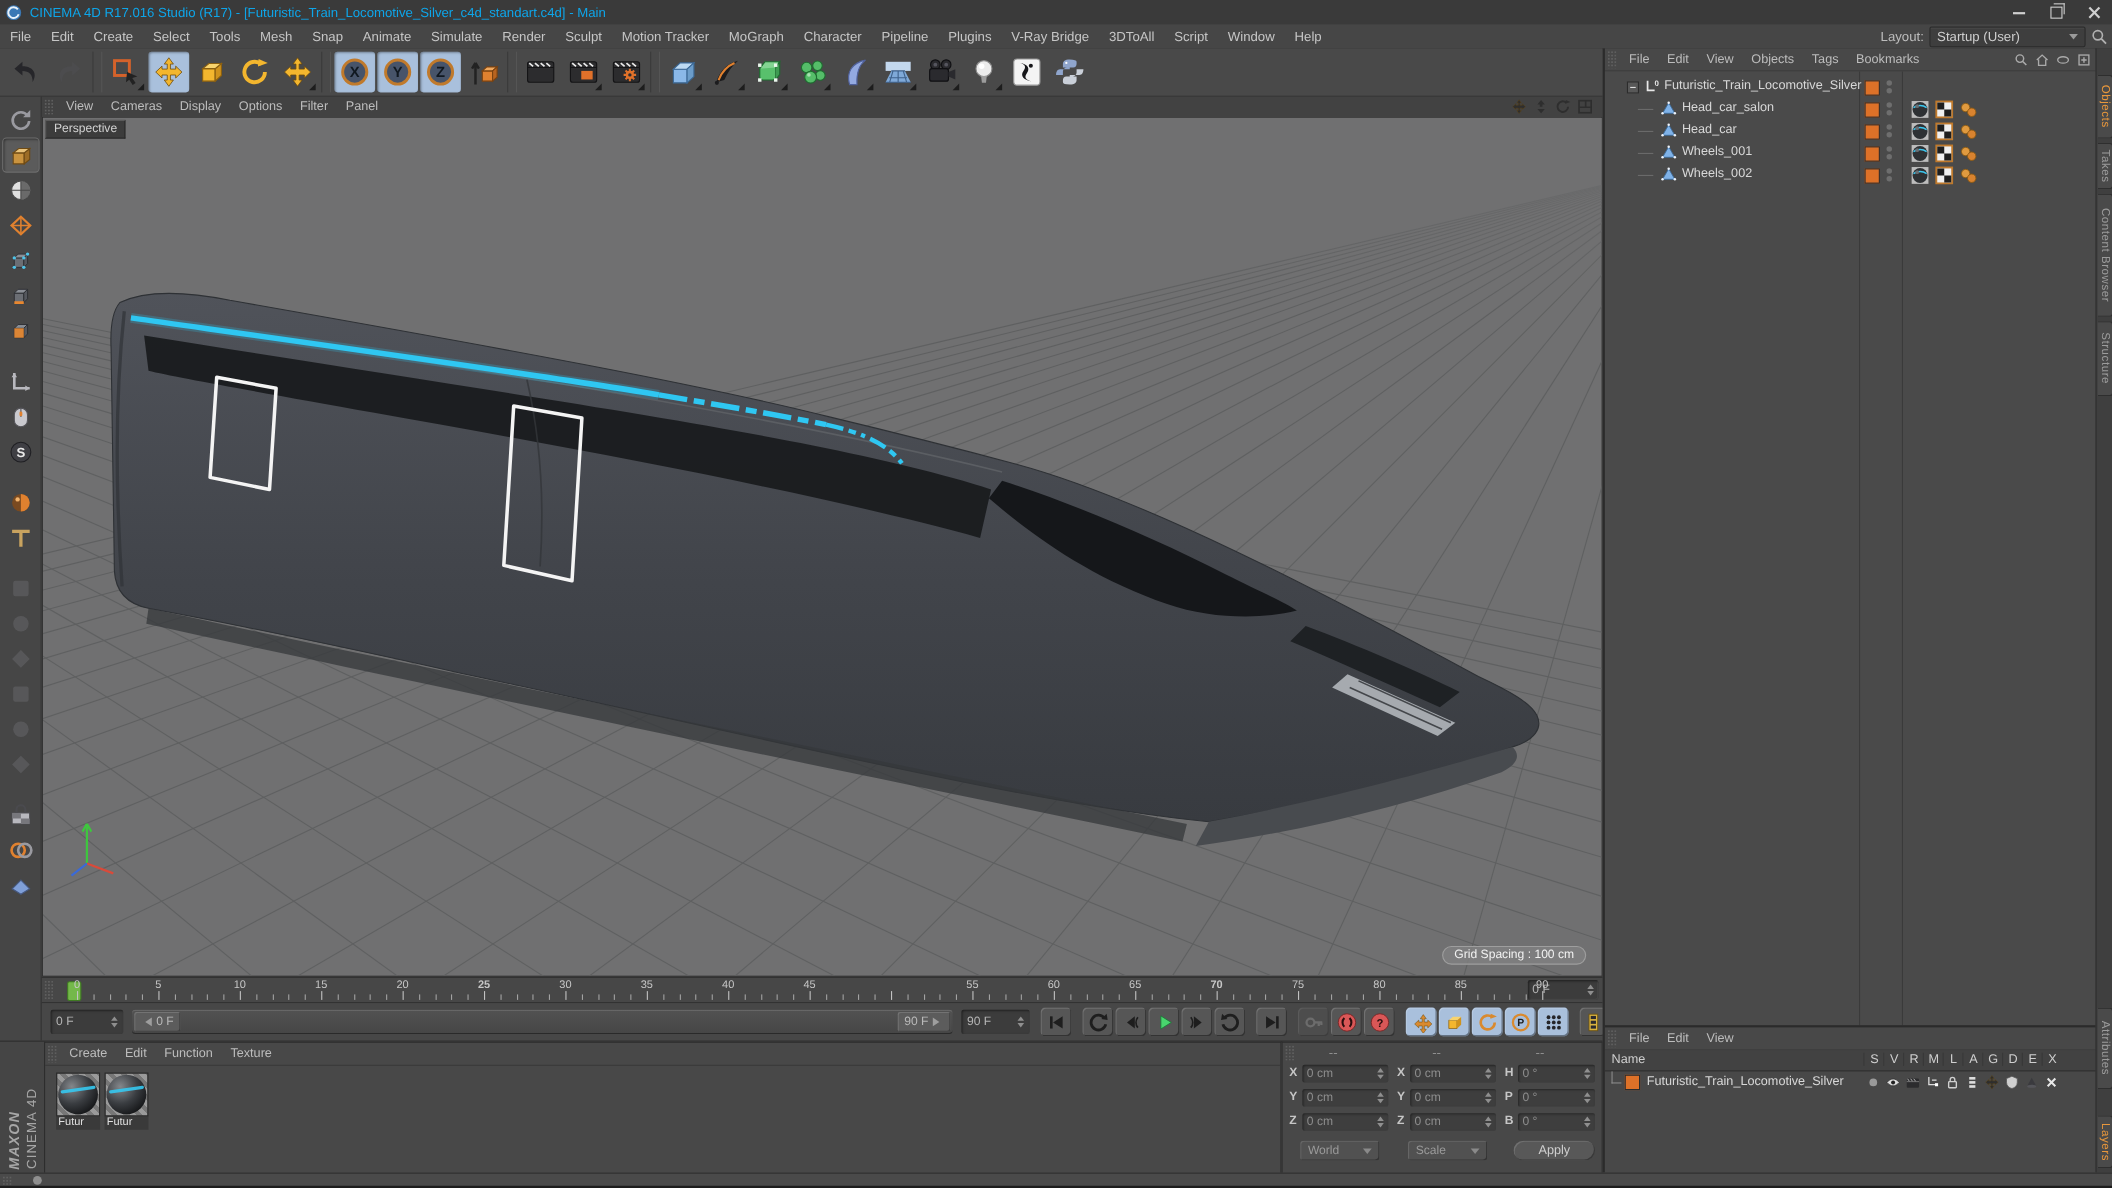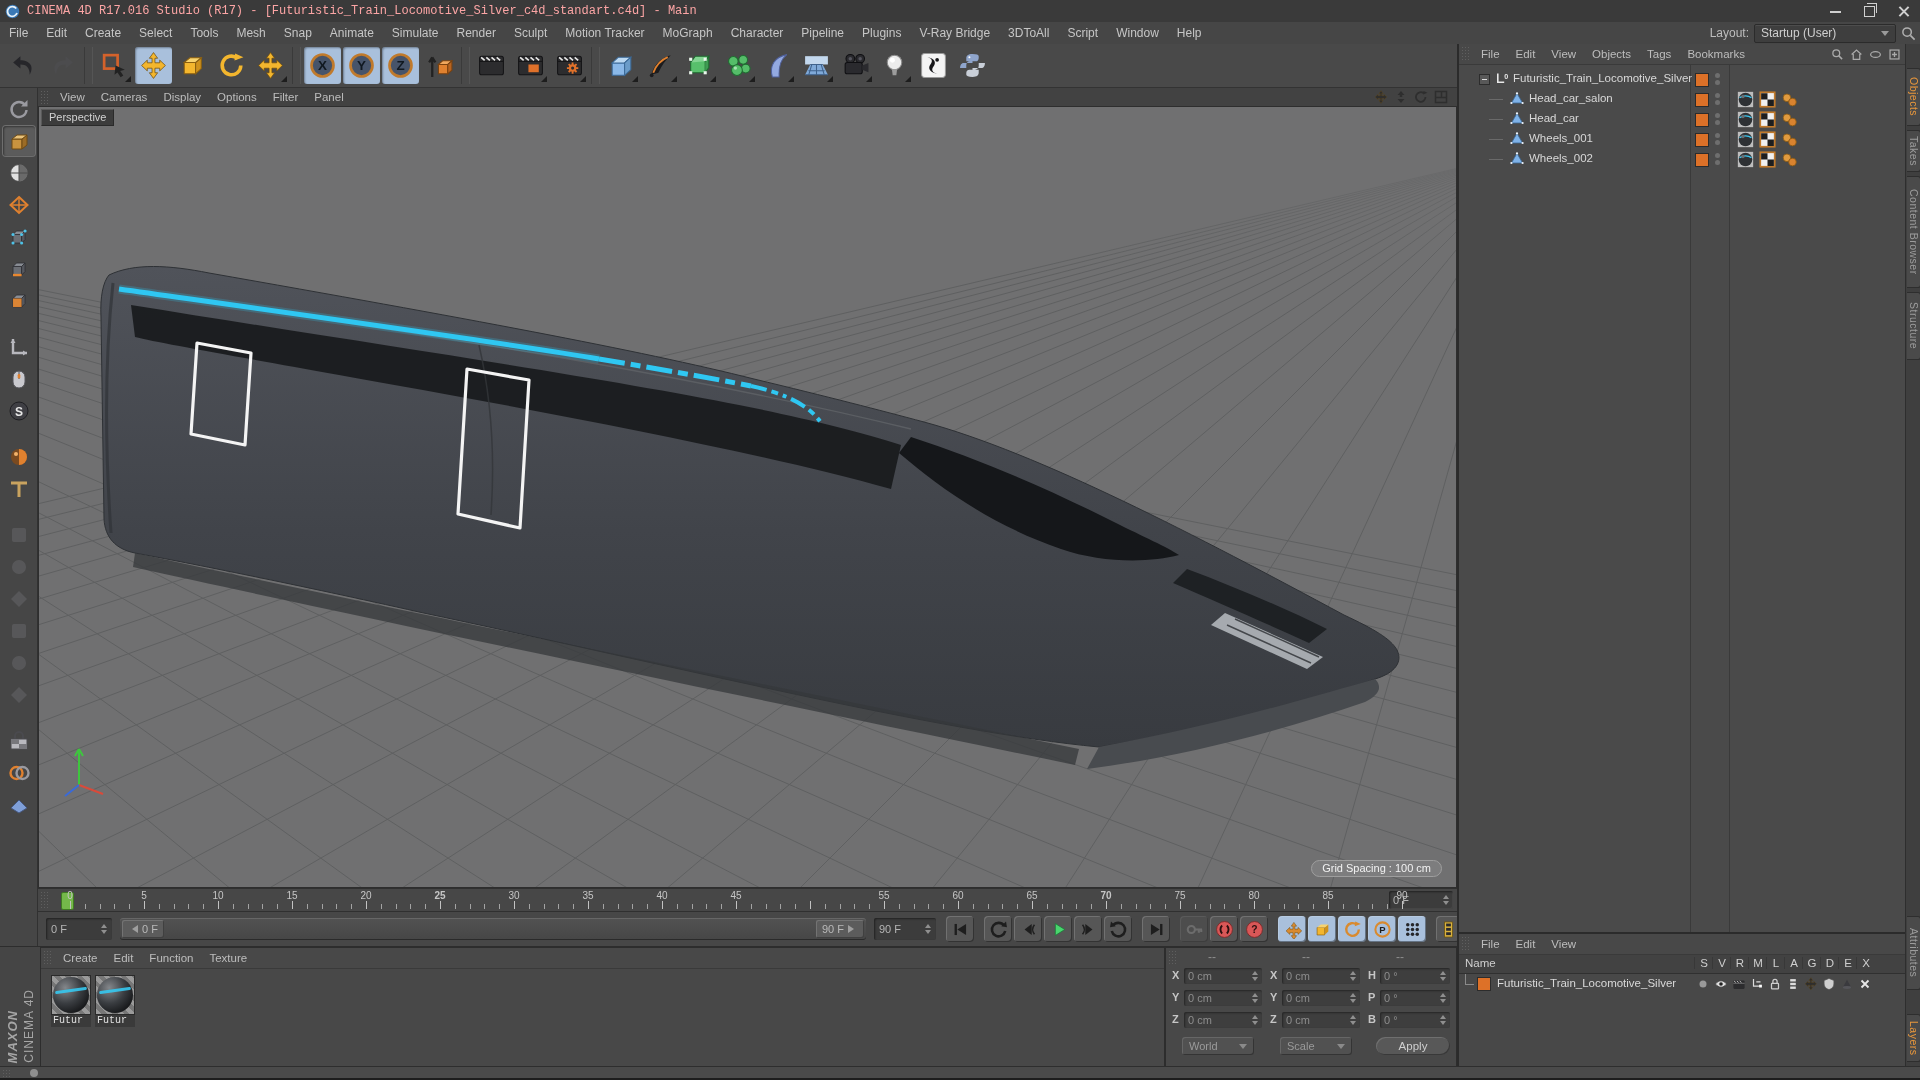--- a/index.html
+++ b/index.html
@@ -5,21 +5,21 @@
   html,body{margin:0;padding:0;background:#2a2a2a;}
   #app{position:relative;width:1920px;height:1080px;overflow:hidden;background:#474747;
        font-family:"Liberation Sans",sans-serif;font-size:12px;color:#c8c8c8;-webkit-font-smoothing:antialiased;}
   .abs{position:absolute;}
   .well{background:#3c3c3c;box-shadow:inset 1px 1px 2px rgba(0,0,0,.45), inset -1px -1px 0 rgba(255,255,255,.06);border-radius:2px;}
   .grip{width:9px;align-self:stretch;margin:2px 3px 2px 2px;
         background-image:radial-gradient(#5f5f5f 28%,transparent 30%);background-size:3px 3px;flex:0 0 9px;}
   
   .titlebar{left:0;top:0;width:1920px;height:22px;background:#3a3a3a;display:flex;align-items:center;border-bottom:1px solid #2c2c2c;}
   .titlebar .logo{width:15px;height:15px;margin:0 7px 0 5px;}
-  .title-text{color:#fca5a5;font-size:12px;font-family:Liberation Mono, monospace;}
+  .title-text{color:#0ea5e9;font-size:12px;}
   .win-controls{margin-left:auto;display:flex;height:100%;}
   .winbtn{width:34px;display:flex;align-items:center;justify-content:center;color:#d0d0d0;}
   .ico-min{width:11px;height:1px;border-bottom:2px solid #d0d0d0;}
   .ico-max{width:9px;height:9px;border:1.5px solid #d0d0d0;position:relative;}
   .ico-max:before{content:"";position:absolute;left:2px;top:-4px;width:9px;height:9px;border:1.5px solid #d0d0d0;border-bottom:none;border-left:none;}
   .ico-close{position:relative;width:11px;height:11px;}
   .ico-close:before,.ico-close:after{content:"";position:absolute;left:5px;top:-1px;width:2px;height:13px;background:#d0d0d0;}
   .ico-close:before{transform:rotate(45deg);} .ico-close:after{transform:rotate(-45deg);}
   
   .menubar{left:0;top:22px;width:1920px;height:22px;background:#464646;display:flex;align-items:center;border-bottom:1px solid #303030;}
@@ -84,21 +84,21 @@
   .abtn.blue{background:#a9c0dc;}
   .abtn.disabled{opacity:.45;}
   
   .bottomrow{left:0;top:946px;width:1457px;height:120px;background:#454545;border-top:1px solid #2d2d2d;box-sizing:border-box;}
   .brand{left:0;top:0;width:40px;height:120px;display:flex;justify-content:center;align-items:flex-end;gap:2px;padding-bottom:4px;box-sizing:border-box;}
   .brand span{writing-mode:vertical-rl;transform:rotate(180deg);color:#a6a6a6;letter-spacing:1px;}
   .brand .maxon{font-weight:bold;font-style:italic;font-size:13px;}
   .brand .c4d{font-size:12px;}
   .mat-panel{left:40px;top:0;width:1125px;height:120px;background:#484848;border:1px solid #2d2d2d;border-bottom:none;box-sizing:border-box;}
   .panel-menu{display:flex;align-items:center;height:20px;border-bottom:1px solid #3a3a3a;}
-  .mat-items{display:flex;gap:4px;padding:6px 0 0 10px;font-family:Liberation Mono, monospace;}
+  .mat-items{display:flex;gap:4px;padding:6px 0 0 10px;}
   .mat-card{width:40px;text-align:center;}
   .mat-thumb{width:38px;height:38px;border:1px solid #2a2a2a;
       background:repeating-linear-gradient(45deg,#9a9a9a 0 4px,#777 4px 8px);position:relative;overflow:hidden;}
   .mat-thumb i{position:absolute;inset:1px;border-radius:50%;
       background:radial-gradient(circle at 34% 30%, #84878b 0%, #3a3d41 45%, #141517 80%);}
   .mat-thumb b{position:absolute;left:3px;top:13px;width:32px;height:3px;background:#35c8f0;border-radius:2px;transform:rotate(-8deg);opacity:.9;}
   .mat-label{height:12px;overflow:hidden;font-size:10px;color:#e0e0e0;background:#3a3a3a;white-space:nowrap;text-align:left;padding-left:2px;}
   .coord-panel{left:1165px;top:0;width:292px;height:120px;background:#484848;border:1px solid #2d2d2d;border-bottom:none;box-sizing:border-box;}
   .coord-head{display:flex;align-items:center;height:18px;color:#8f8f8f;}
   .coord-head b{font-weight:normal;}

